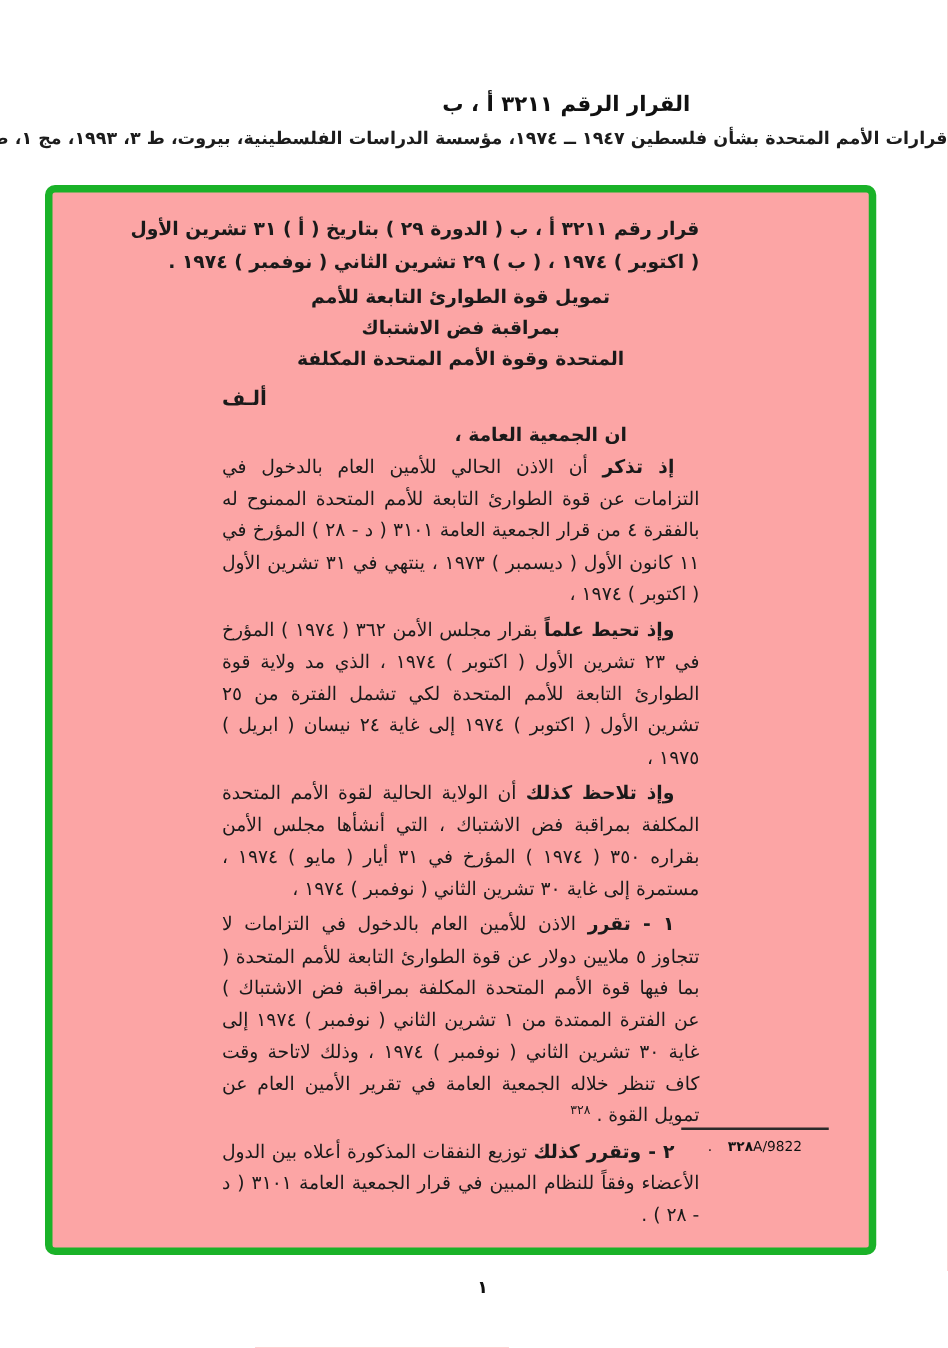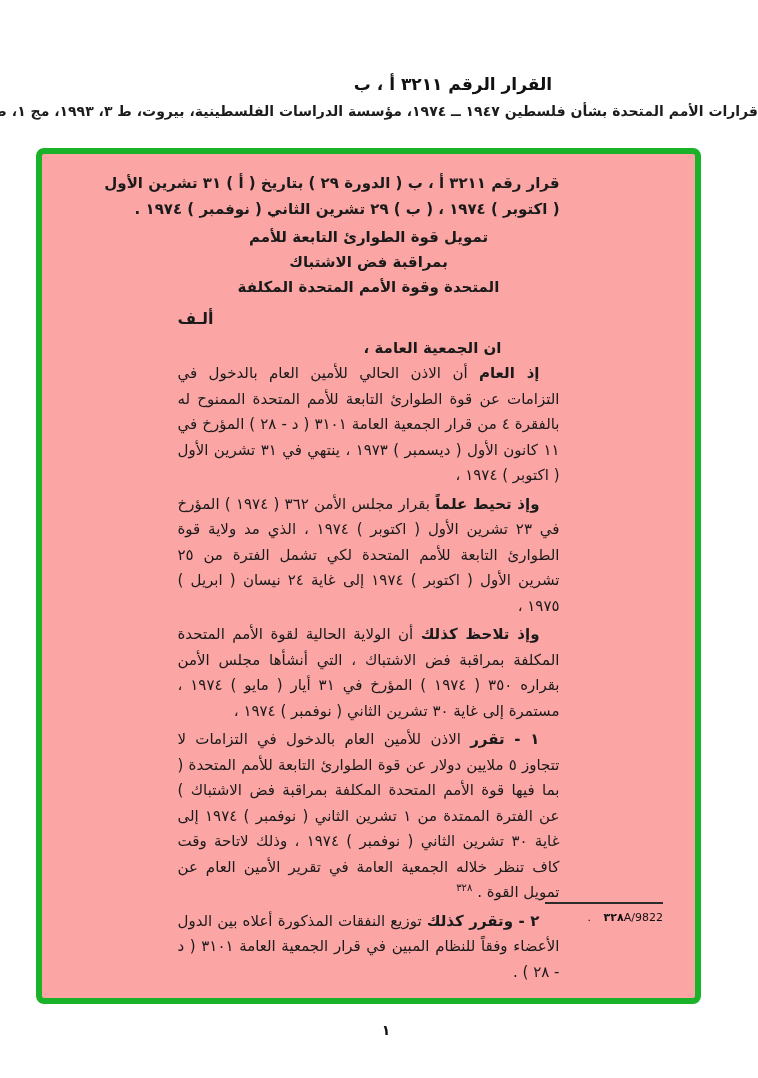--- a/index.html
+++ b/index.html
@@ -74,21 +74,21 @@
   }
   .body-para .lead { font-weight: bold; }
   .fn-ref { font-size: 10px; vertical-align: super; line-height: 0; }
 
   
   .footnote {
     position: absolute;
     top: 748px; right: 32px;
     width: 118px;
     direction: rtl;
-    text-align: right;
+    text-align: center;
   }
   .footnote-rule {
     width: 118px;
     border-top: 2px solid #2b2b2b;
     margin-bottom: 7px;
   }
   .footnote-text {
     font-size: 11px;
     white-space: nowrap;
     color: #111;
@@ -124,21 +124,21 @@
       <div class="res-title">
         <div>تمويل قوة الطوارئ التابعة للأمم</div>
         <div>بمراقبة فض الاشتباك</div>
         <div>المتحدة وقوة الأمم المتحدة المكلفة</div>
       </div>
 
       <div class="section-heading">ألـف</div>
 
       <div class="preamble-intro">ان الجمعية العامة ،</div>
 
-      <p class="body-para"><span class="lead">إذ العام</span><span> أن الاذن الحالي للأمين العام بالدخول في التزامات عن قوة الطوارئ التابعة للأمم المتحدة الممنوح له بالفقرة ٤ من قرار الجمعية العامة ٣١٠١ ( د - ٢٨ ) المؤرخ في ١١ كانون الأول ( ديسمبر ) ١٩٧٣ ، ينتهي في ٣١ تشرين الأول ( اكتوبر ) ١٩٧٤ ،</span><sup class="fn-ref"></sup></p>
+      <p class="body-para"><span class="lead">إذ تذكر</span><span> أن الاذن الحالي للأمين العام بالدخول في التزامات عن قوة الطوارئ التابعة للأمم المتحدة الممنوح له بالفقرة ٤ من قرار الجمعية العامة ٣١٠١ ( د - ٢٨ ) المؤرخ في ١١ كانون الأول ( ديسمبر ) ١٩٧٣ ، ينتهي في ٣١ تشرين الأول ( اكتوبر ) ١٩٧٤ ،</span><sup class="fn-ref"></sup></p>
 
       <p class="body-para"><span class="lead">وإذ تحيط علماً</span><span> بقرار مجلس الأمن ٣٦٢ ( ١٩٧٤ ) المؤرخ في ٢٣ تشرين الأول ( اكتوبر ) ١٩٧٤ ، الذي مد ولاية قوة الطوارئ التابعة للأمم المتحدة لكي تشمل الفترة من ٢٥ تشرين الأول ( اكتوبر ) ١٩٧٤ إلى غاية ٢٤ نيسان ( ابريل ) ١٩٧٥ ،</span><sup class="fn-ref"></sup></p>
 
       <p class="body-para"><span class="lead">وإذ تلاحظ كذلك</span><span> أن الولاية الحالية لقوة الأمم المتحدة المكلفة بمراقبة فض الاشتباك ، التي أنشأها مجلس الأمن بقراره ٣٥٠ ( ١٩٧٤ ) المؤرخ في ٣١ أيار ( مايو ) ١٩٧٤ ، مستمرة إلى غاية ٣٠ تشرين الثاني ( نوفمبر ) ١٩٧٤ ،</span><sup class="fn-ref"></sup></p>
 
       <p class="body-para"><span class="lead">١ - تقرر</span><span> الاذن للأمين العام بالدخول في التزامات لا تتجاوز ٥ ملايين دولار عن قوة الطوارئ التابعة للأمم المتحدة ( بما فيها قوة الأمم المتحدة المكلفة بمراقبة فض الاشتباك ) عن الفترة الممتدة من ١ تشرين الثاني ( نوفمبر ) ١٩٧٤ إلى غاية ٣٠ تشرين الثاني ( نوفمبر ) ١٩٧٤ ، وذلك لاتاحة وقت كاف تنظر خلاله الجمعية العامة في تقرير الأمين العام عن تمويل القوة . </span><sup class="fn-ref">٣٢٨</sup></p>
 
       <p class="body-para"><span class="lead">٢ - وتقرر كذلك</span><span> توزيع النفقات المذكورة أعلاه بين الدول الأعضاء وفقاً للنظام المبين في قرار الجمعية العامة ٣١٠١ ( د - ٢٨ ) .</span><sup class="fn-ref"></sup></p>
 
     </div>

